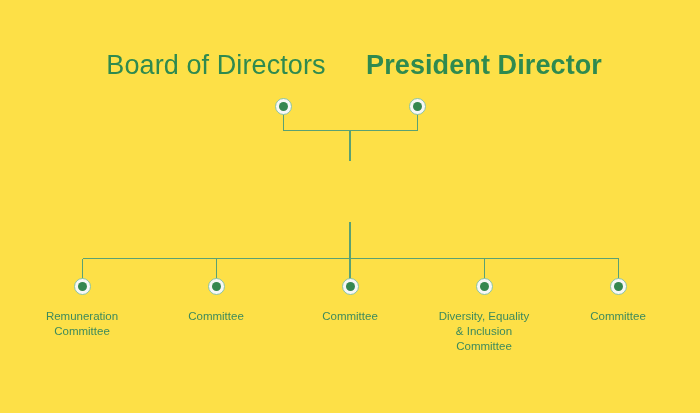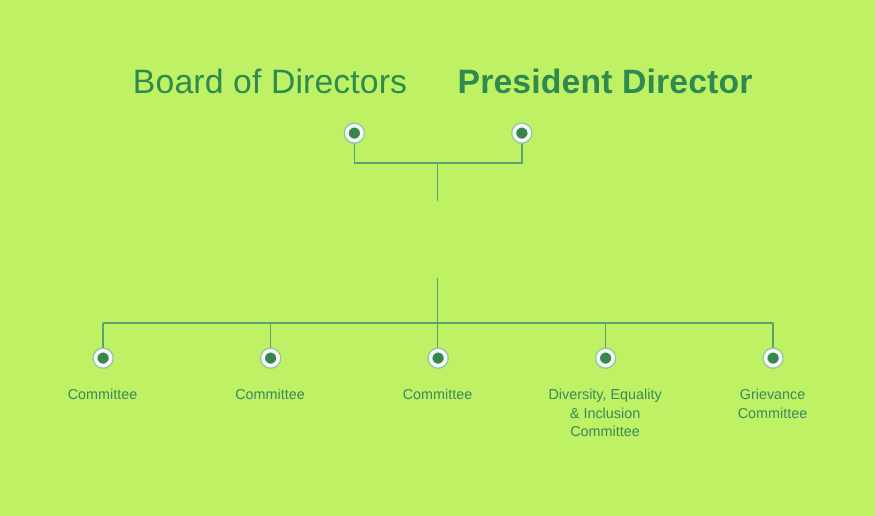--- a/index.html
+++ b/index.html
@@ -12,21 +12,21 @@
     height: 413px;
     background: #f7f7f7;
     font-family: "Liberation Sans", sans-serif;
     overflow: hidden;
   }
 
   #org-chart {
     position: relative;
     width: 700px;
     height: 413px;
-    background: #bef264;
+    background: #fde047;
   }
 
   
   #connector-layer {
     position: absolute;
     left: 0;
     top: 0;
     width: 700px;
     height: 413px;
   }
@@ -138,35 +138,35 @@
   <div class="node-marker" style="left:417px; top:106px;"></div>
 
 
   <div class="node-marker" style="left:82px; top:286px;"></div>
   <div class="node-marker" style="left:216px; top:286px;"></div>
   <div class="node-marker" style="left:350px; top:286px;"></div>
   <div class="node-marker" style="left:484px; top:286px;"></div>
   <div class="node-marker" style="left:618px; top:286px;"></div>
 
   <div class="committee-label" style="left:82px;">
+    <span class="lbl-line">Remuneration</span>
     <span class="lbl-line">Committee</span>
   </div>
 
   <div class="committee-label" style="left:216px;">
     <span class="lbl-line">Committee</span>
   </div>
 
   <div class="committee-label" style="left:350px;">
     <span class="lbl-line">Committee</span>
   </div>
 
   <div class="committee-label" style="left:484px;">
     <span class="lbl-line">Diversity, Equality</span>
     <span class="lbl-line">&amp; Inclusion</span>
     <span class="lbl-line">Committee</span>
   </div>
 
   <div class="committee-label" style="left:618px;">
-    <span class="lbl-line">Grievance</span>
     <span class="lbl-line">Committee</span>
   </div>
 
 </div>
 
 </body></html>

